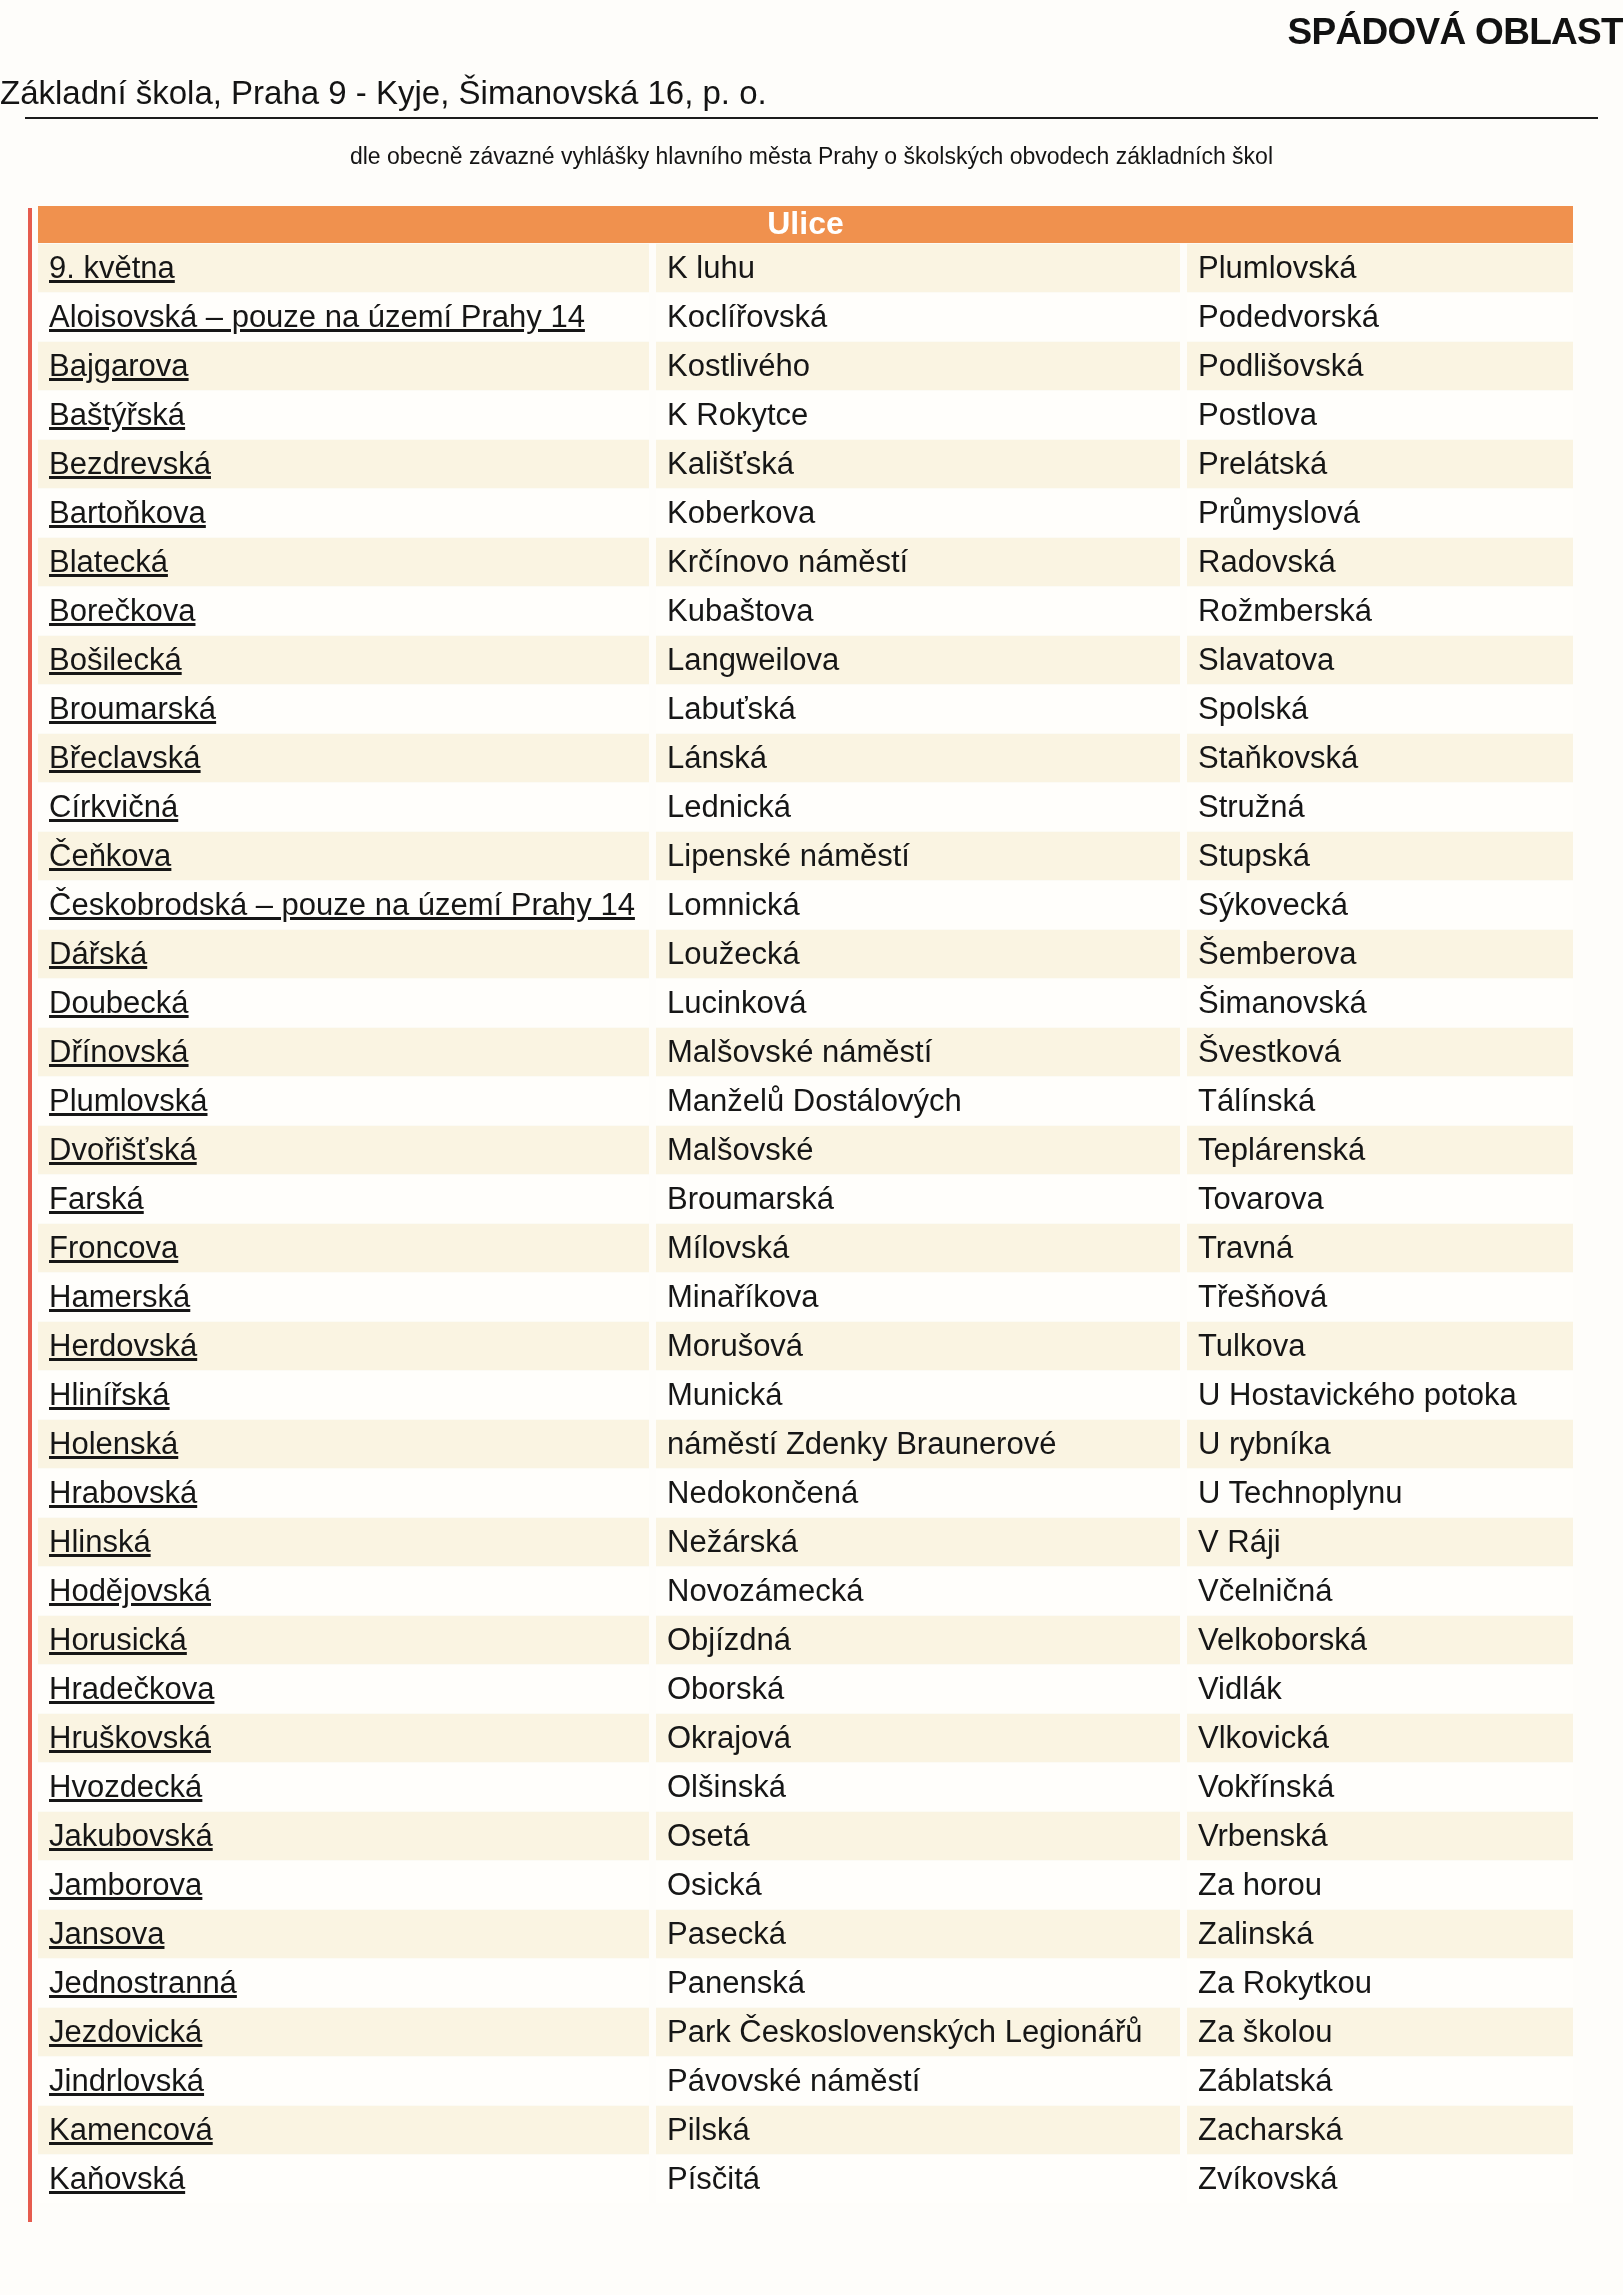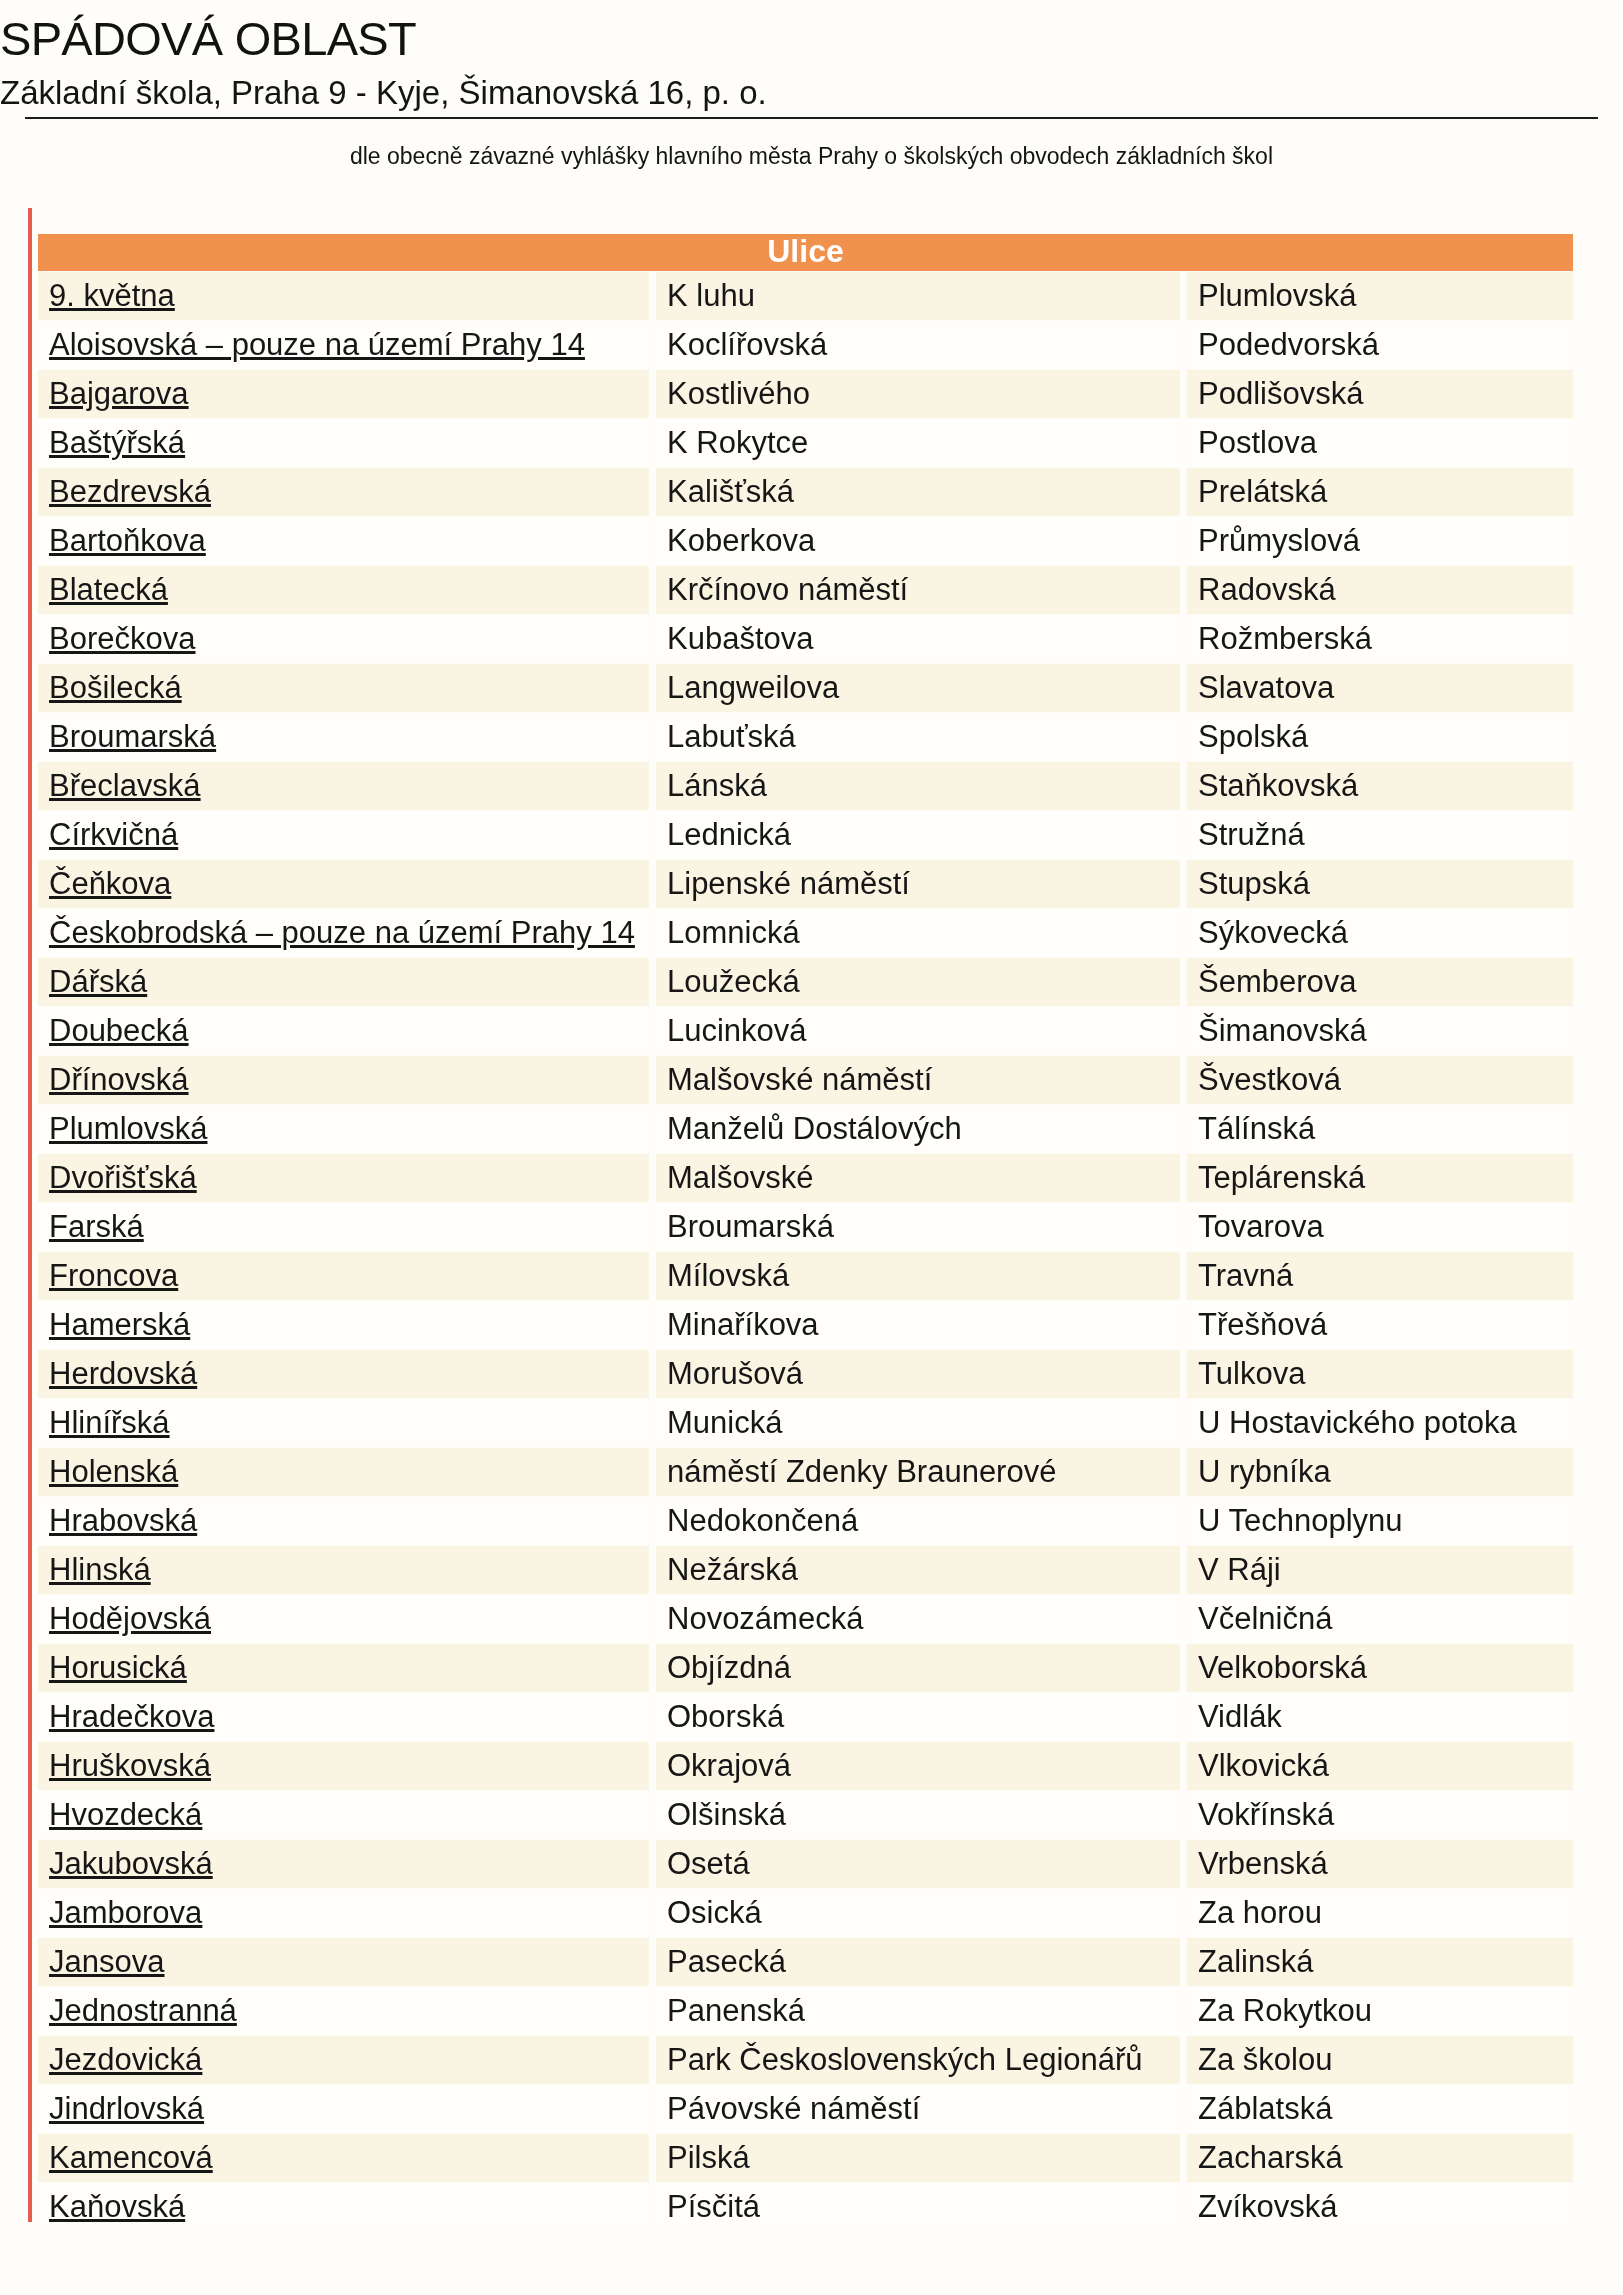--- a/index.html
+++ b/index.html
@@ -6,22 +6,22 @@
   .page{
     position:relative;
     width:1623px;height:2295px;
     background:#fefdfa;
     font-family:"Liberation Sans", sans-serif;
     color:#161616;
     overflow:hidden;
   }
   .doc-title{
     position:absolute;top:11px;left:0;width:100%;
-    text-align:left;
-    font-size:47px;font-weight:400;letter-spacing:-0.7px;
+    text-align:right;
+    font-size:37px;font-weight:700;letter-spacing:-0.7px;
     color:#121212;margin:0;
   }
   .doc-subtitle{
     position:absolute;top:74px;left:0;width:100%;
     text-align:left;
     font-size:33px;font-weight:400;
     color:#141414;margin:0;
   }
   .title-divider{
     position:absolute;top:117px;left:25px;width:1573px;height:2.1px;
@@ -37,21 +37,21 @@
     position:absolute;left:28px;top:208px;width:4.2px;height:2014px;
     background:var(--scan-edge-red,#e2402f);
     opacity:.85;
   }
   .streets-table{
     position:absolute;left:38px;top:206px;width:1535px;
   }
   .table-header-bar{
     height:37px;
     background:var(--header-orange,#f0914e);
-    display:flex;align-items:center;justify-content:center;margin-top:28px;
+    display:flex;align-items:center;justify-content:center;
   }
   .table-header-label{
     color:#ffffff;font-size:32px;font-weight:700;line-height:1;
     padding-bottom:2.8px;
   }
   .columns{
     display:flex;
   }
   .street-column{display:flex;flex-direction:column;}
   .col-0{width:611px;margin-right:7px;text-decoration:underline;}

